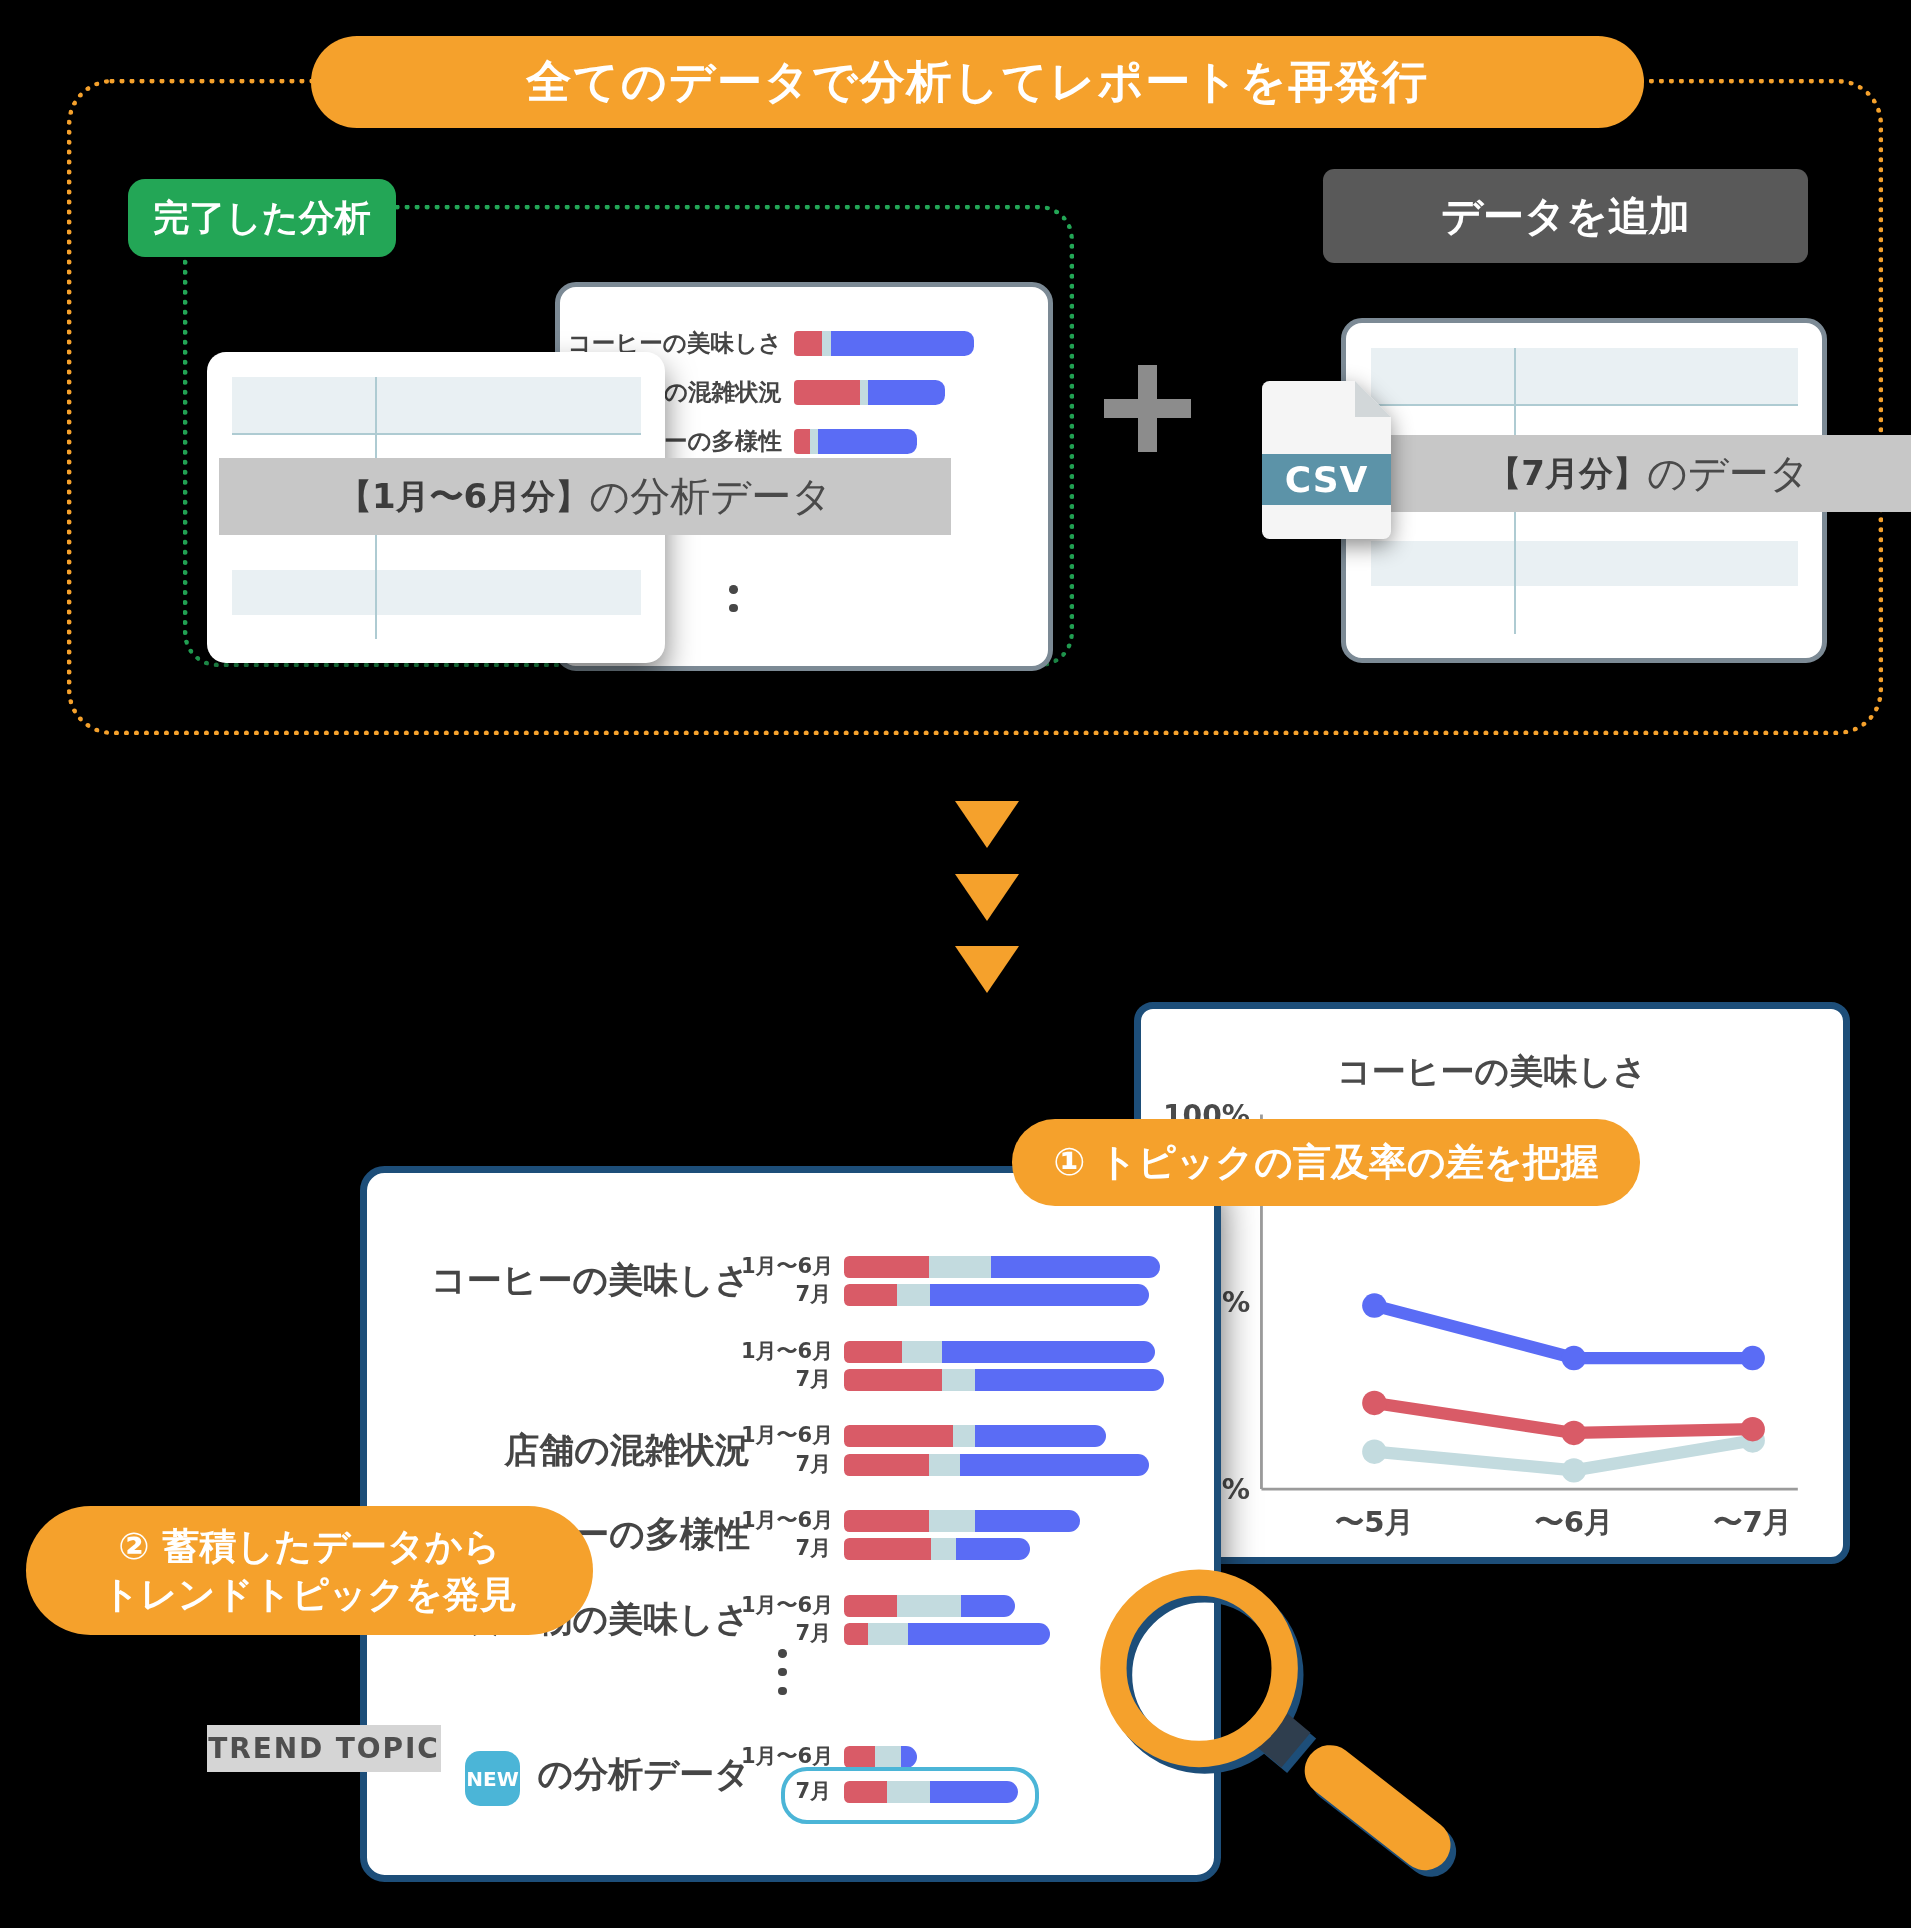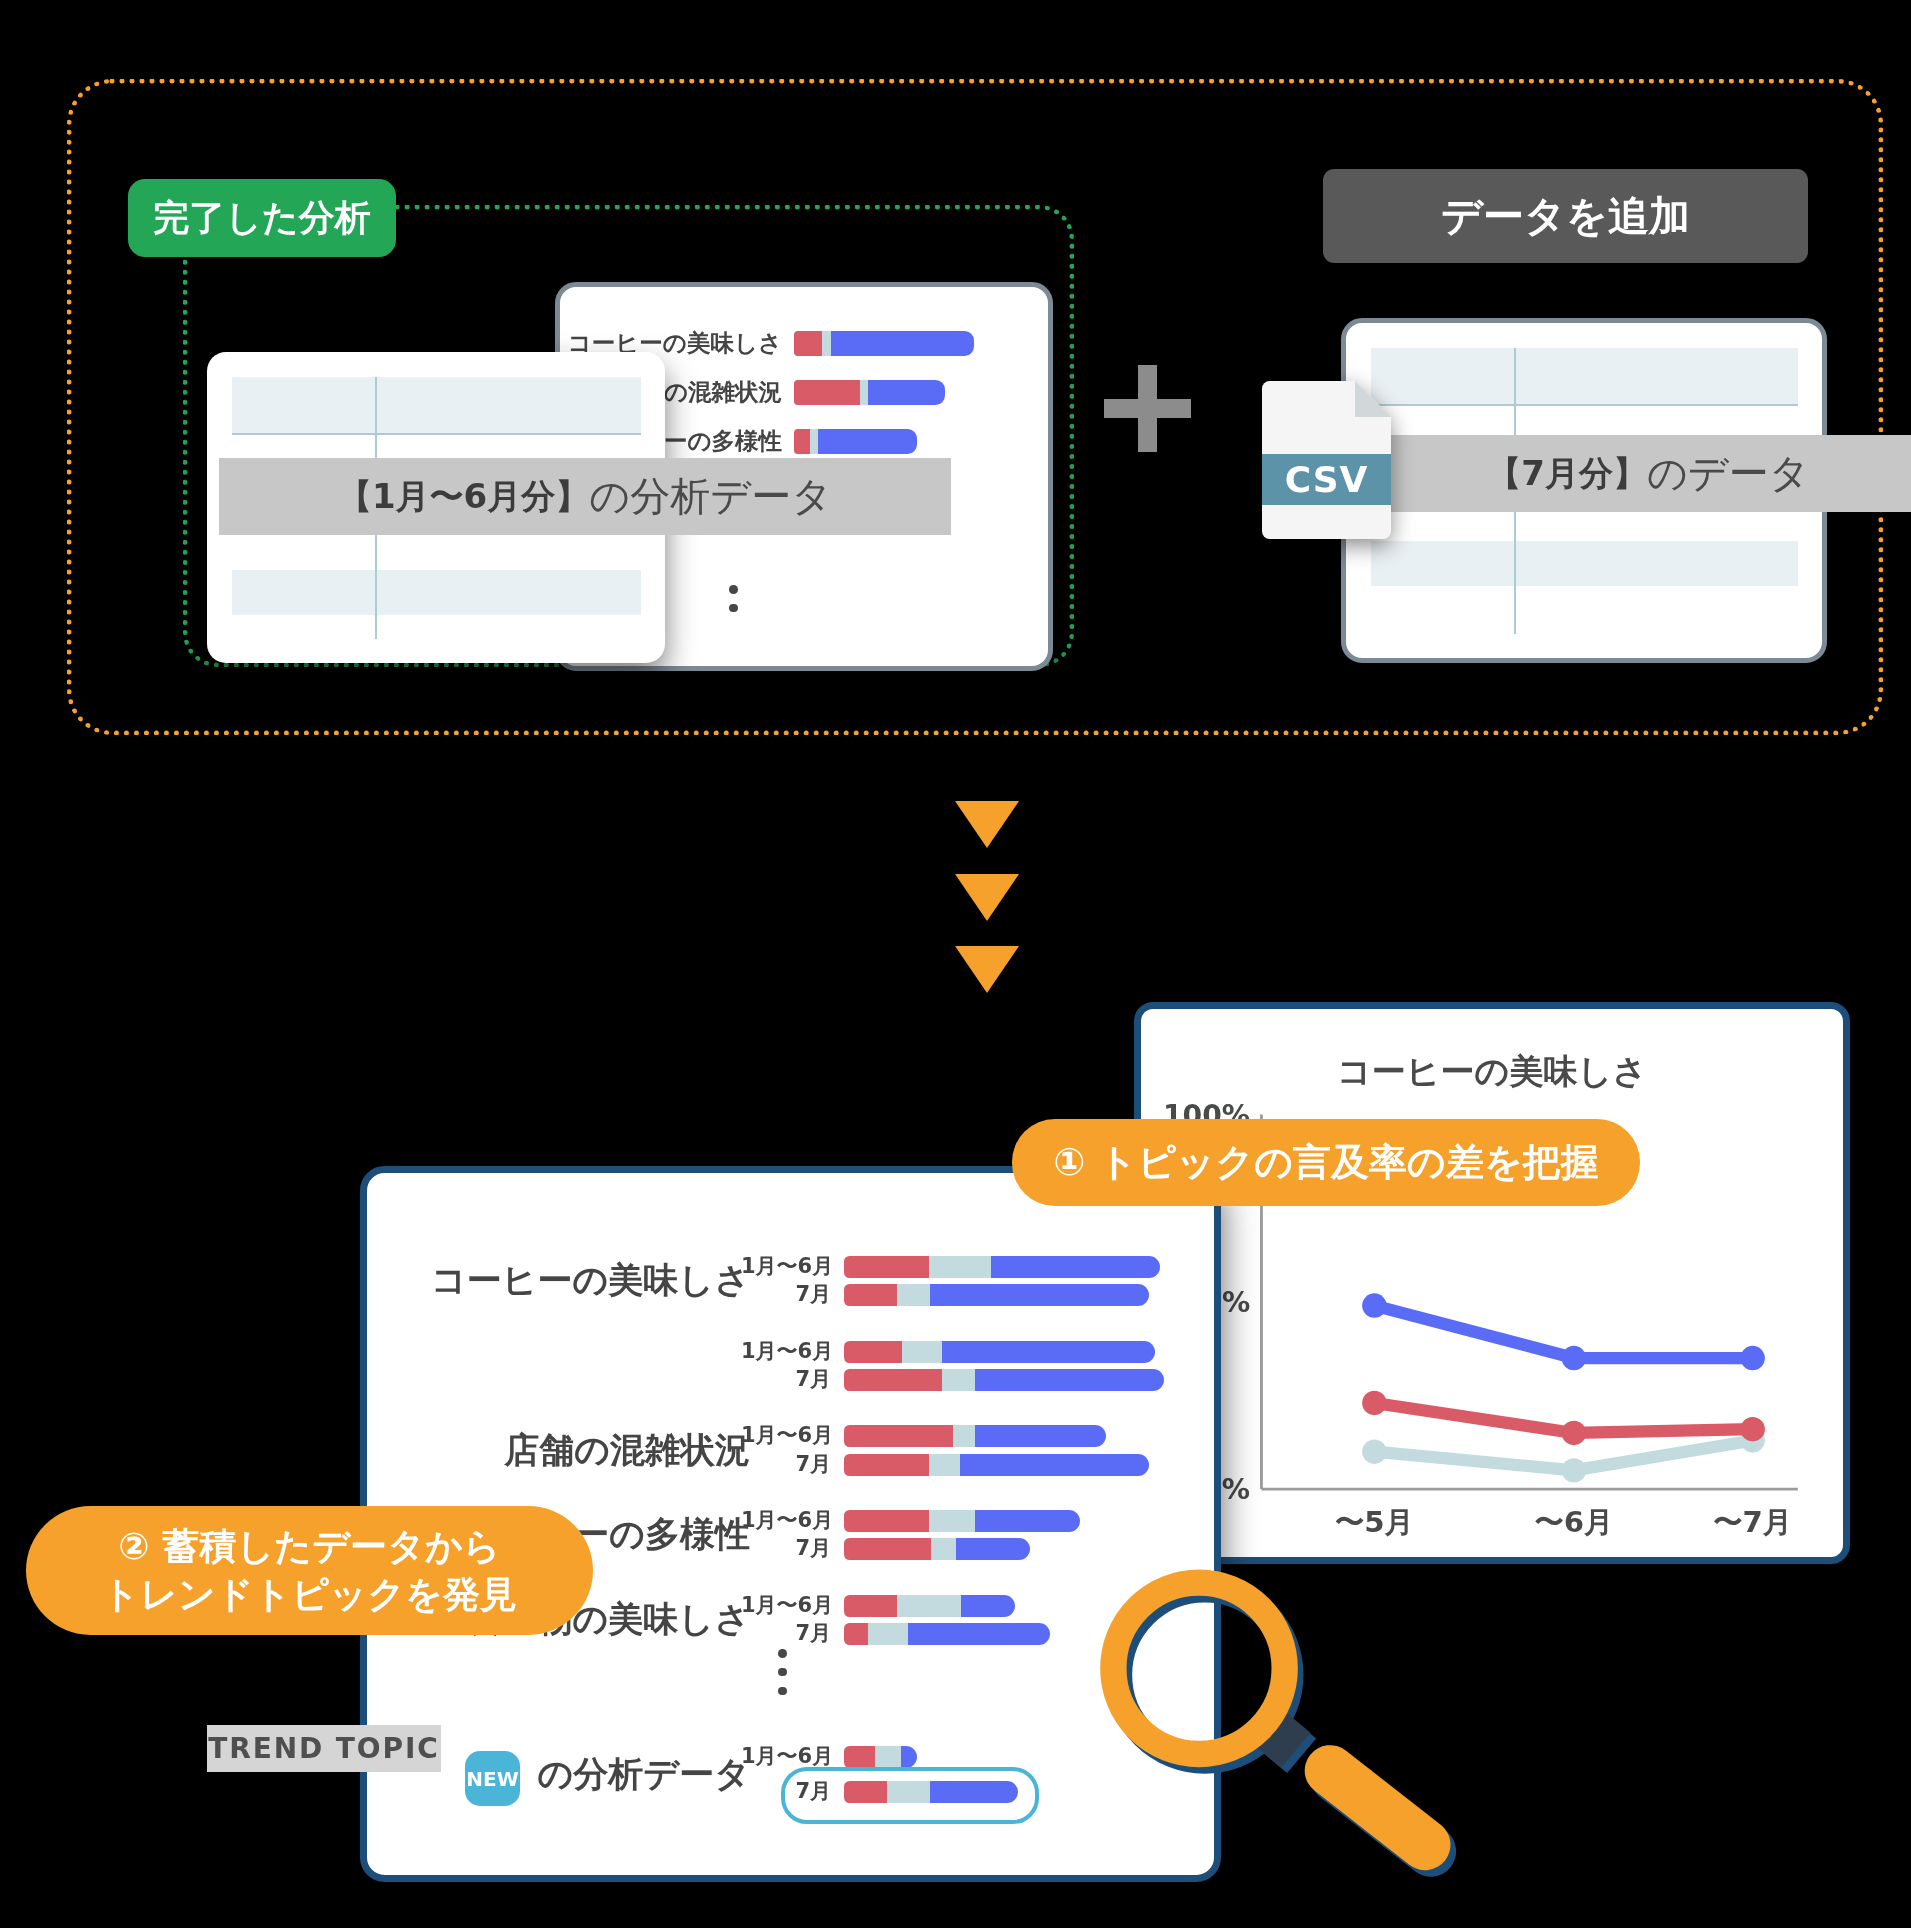--- a/index.html
+++ b/index.html
@@ -80,20 +80,23 @@
   .callout-2{left:26px;top:1506px;width:567px;height:129px;border-radius:65px;font-size:37px;
              flex-direction:column;line-height:1.28;}
   .magnifier{left:1055px;top:1525px;width:433px;height:377px;z-index:50;}
 </style>
 </head>
 <body>
 
 <div class="stage">
 
   <div class="abs dashed-box"></div>
+  <div class="abs title-pill flex-c">
+    <span>全てのデータで分析してレポートを再発行</span>
+  </div>
 
   <div class="abs green-box"></div>
 
   <div class="card card-a">
     <div class="card-inner">
         <div class="mini-row" style="top: 44px; left: 0px; right: 0px;">
           <div class="mini-label">コーヒーの美味しさ</div>
           <div class="mini-bar">
             <span class="seg-red" style="width: 28px;"></span>
             <span class="seg-pale" style="width: 9.4px;"></span>

